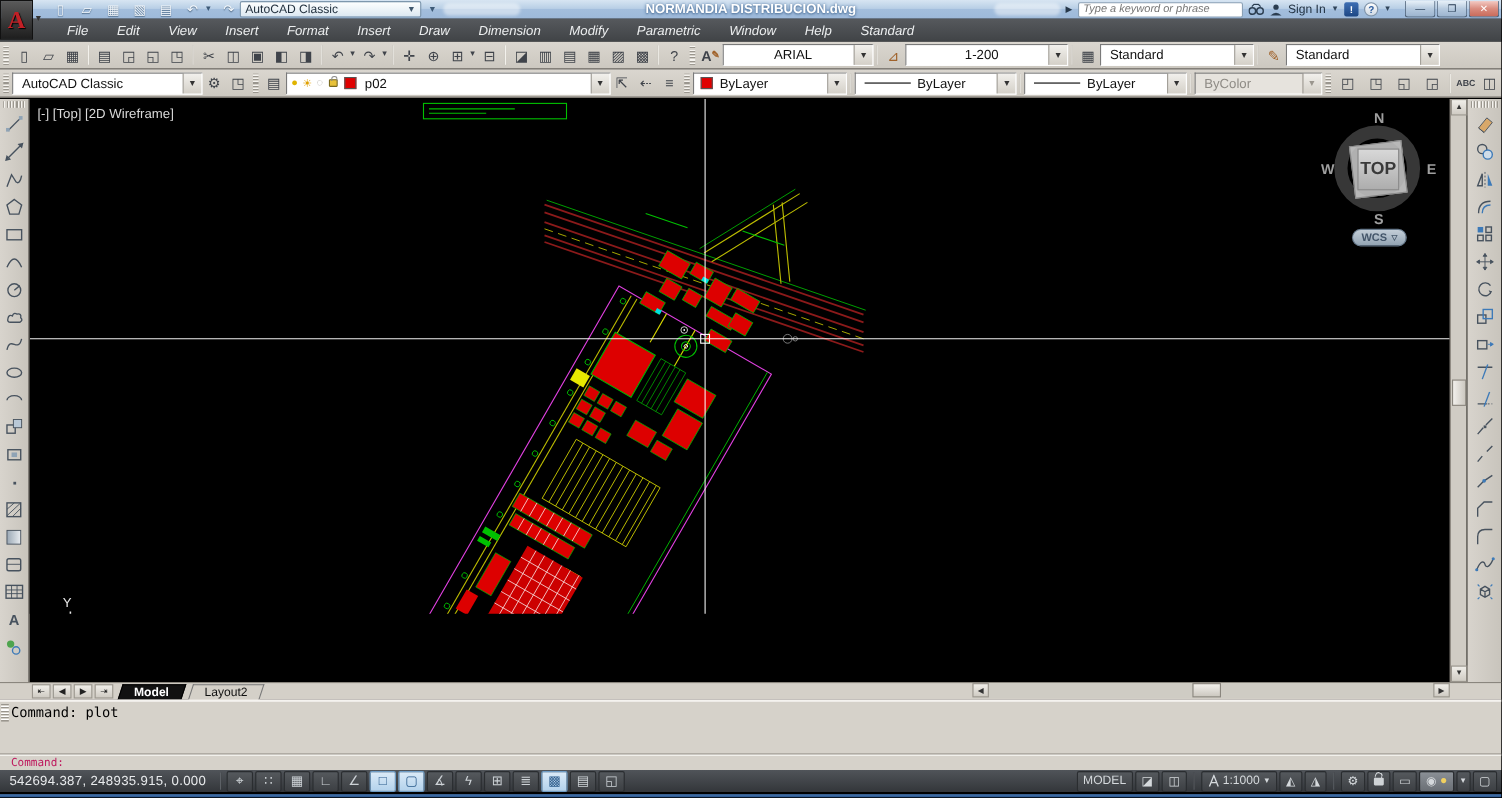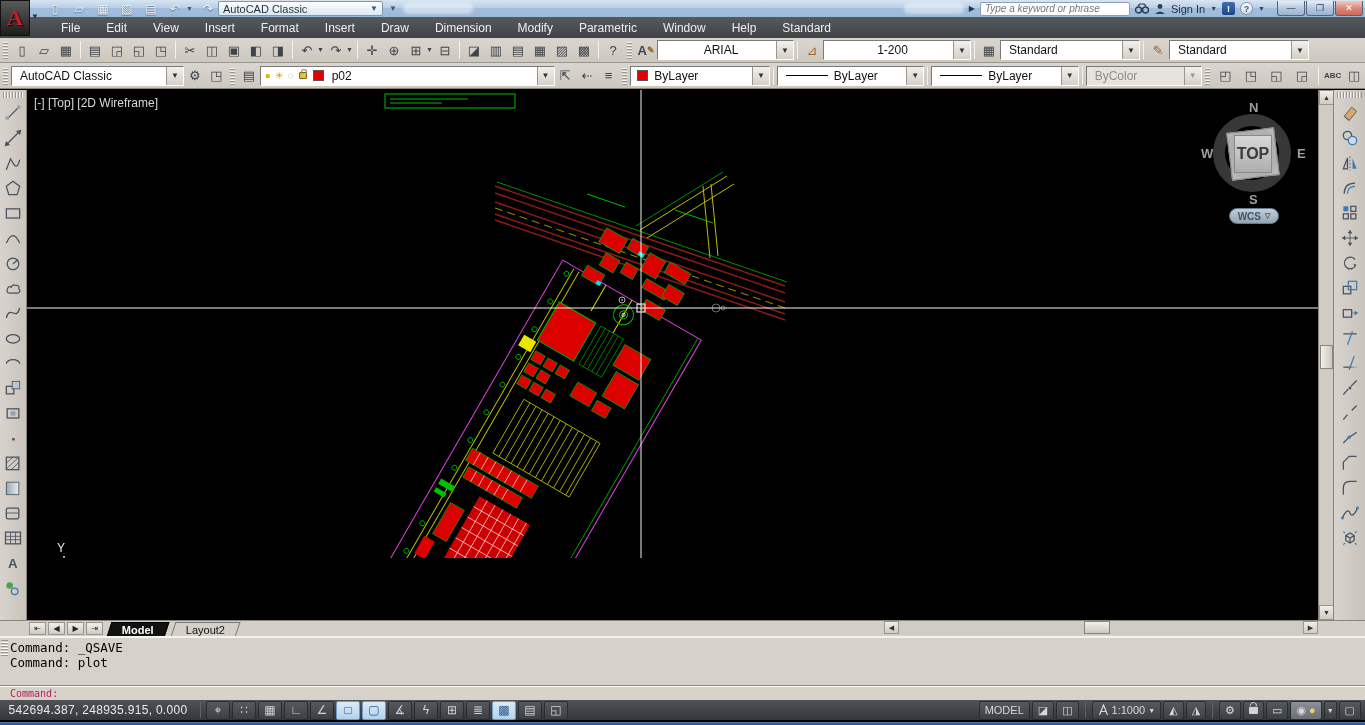--- a/index.html
+++ b/index.html
@@ -37,21 +37,21 @@
     color:#2d5d9e; font-size:9px; font-weight:bold; display:flex; align-items:center; justify-content:center; }
   .winbtns { display:flex; margin-left:6px; }
   .winbtn { width:28px; height:15px; border:1px solid #51647a; border-top:none;
     background:linear-gradient(#e7f0f8,#b5c9de 50%,#9cb4cf); color:#243a52; font-size:9px;
     display:flex; align-items:center; justify-content:center; border-radius:0 0 3px 3px; margin-left:1px; }
   .winbtn.close { background:linear-gradient(#f3c9c2,#d98b7e 50%,#c96a5a); color:#fff; }
 
   
   .menubar { position:absolute; left:0; top:17px; width:1365px; height:21px;
     background:linear-gradient(#56595d,#404346); display:flex; align-items:center; padding-left:48px; }
-  .menu-item { color:#eceeef; font-size:12px; padding:0 13px; height:21px; display:flex; align-items:center; }
+  .menu-item { color:#eceeef; font-size:12px; padding:0 13px; height:21px; display:flex; align-items:center;font-style:italic; }
 
   
   .toolrow { position:absolute; left:0; width:1365px; background:linear-gradient(#dad6cf,#ccc8c0);
     display:flex; align-items:center; border-bottom:1px solid #9a968e; }
   .toolrow.r1 { top:38px; height:25px; }
   .toolrow.r2 { top:63px; height:26px; border-bottom:1px solid #8a867e; }
   .grip { width:5px; height:18px; margin:0 3px;
     background:repeating-linear-gradient(0deg,#9a968e 0 1px,#f5f3ef 1px 2px,transparent 2px 3px); }
   .tsep { width:1px; height:18px; background:#938f87; border-right:1px solid #f3f1ec; margin:0 3px; }
   .tbi { width:22px; height:20px; display:flex; align-items:center; justify-content:center;
@@ -155,20 +155,21 @@
       <span class="qcaret">▼</span>
     </div>
   <div class="qat" style="left:214px;">
     <div class="ws-combo">
       <span class="flex">AutoCAD Classic</span>
       <span class="caret">▼</span>
     </div>
     <span style="font-size:8px;color:#3d5a77;">▼</span>
     <div class="tb-blur" style="width:70px;"></div>
   </div>
+  <div class="doc-title">NORMANDIA DISTRIBUCION.dwg</div>
   <div class="tb-right">
     <div class="tb-blur" style="width:60px;"></div>
     <span class="tb-ic" style="font-size:8px;">▶</span>
     <input class="searchbox" placeholder="Type a keyword or phrase" style="">
     <span class="tb-ic">
       <svg width="14" height="11" viewBox="0 0 14 11">
           <circle cx="3.5" cy="7" r="3" fill="none" stroke="#2b3d50" stroke-width="1.4"></circle>
           <circle cx="10.5" cy="7" r="3" fill="none" stroke="#2b3d50" stroke-width="1.4"></circle>
           <path d="M3 3 L5 1 H9 L11 3" fill="none" stroke="#2b3d50" stroke-width="1.2"></path>
         </svg>
@@ -784,21 +785,20 @@
 </div>
 <div class="hscroll">
   <div class="sbtn" style="top:0;height:13px;">◀</div>
   <div class="hthumb"></div>
   <div class="sbtn" style="top:0;left:419px;height:13px;">▶</div>
 </div>
 
 <div class="cmdwin">
   <div class="cmd-grip"></div>
   <div class="cmd-history" id="cmdhistory">
-      <div>Command: _QSAVE</div>
       <div>Command: plot</div>
       <div>&nbsp;</div>
     </div>
   <div class="cmd-sep"></div>
   <div class="cmd-prompt">Command:</div>
 </div>
 
 <div class="statusbar">
   <div class="coords">542694.387, 248935.915, 0.000</div>
   <div class="ssep"></div>

